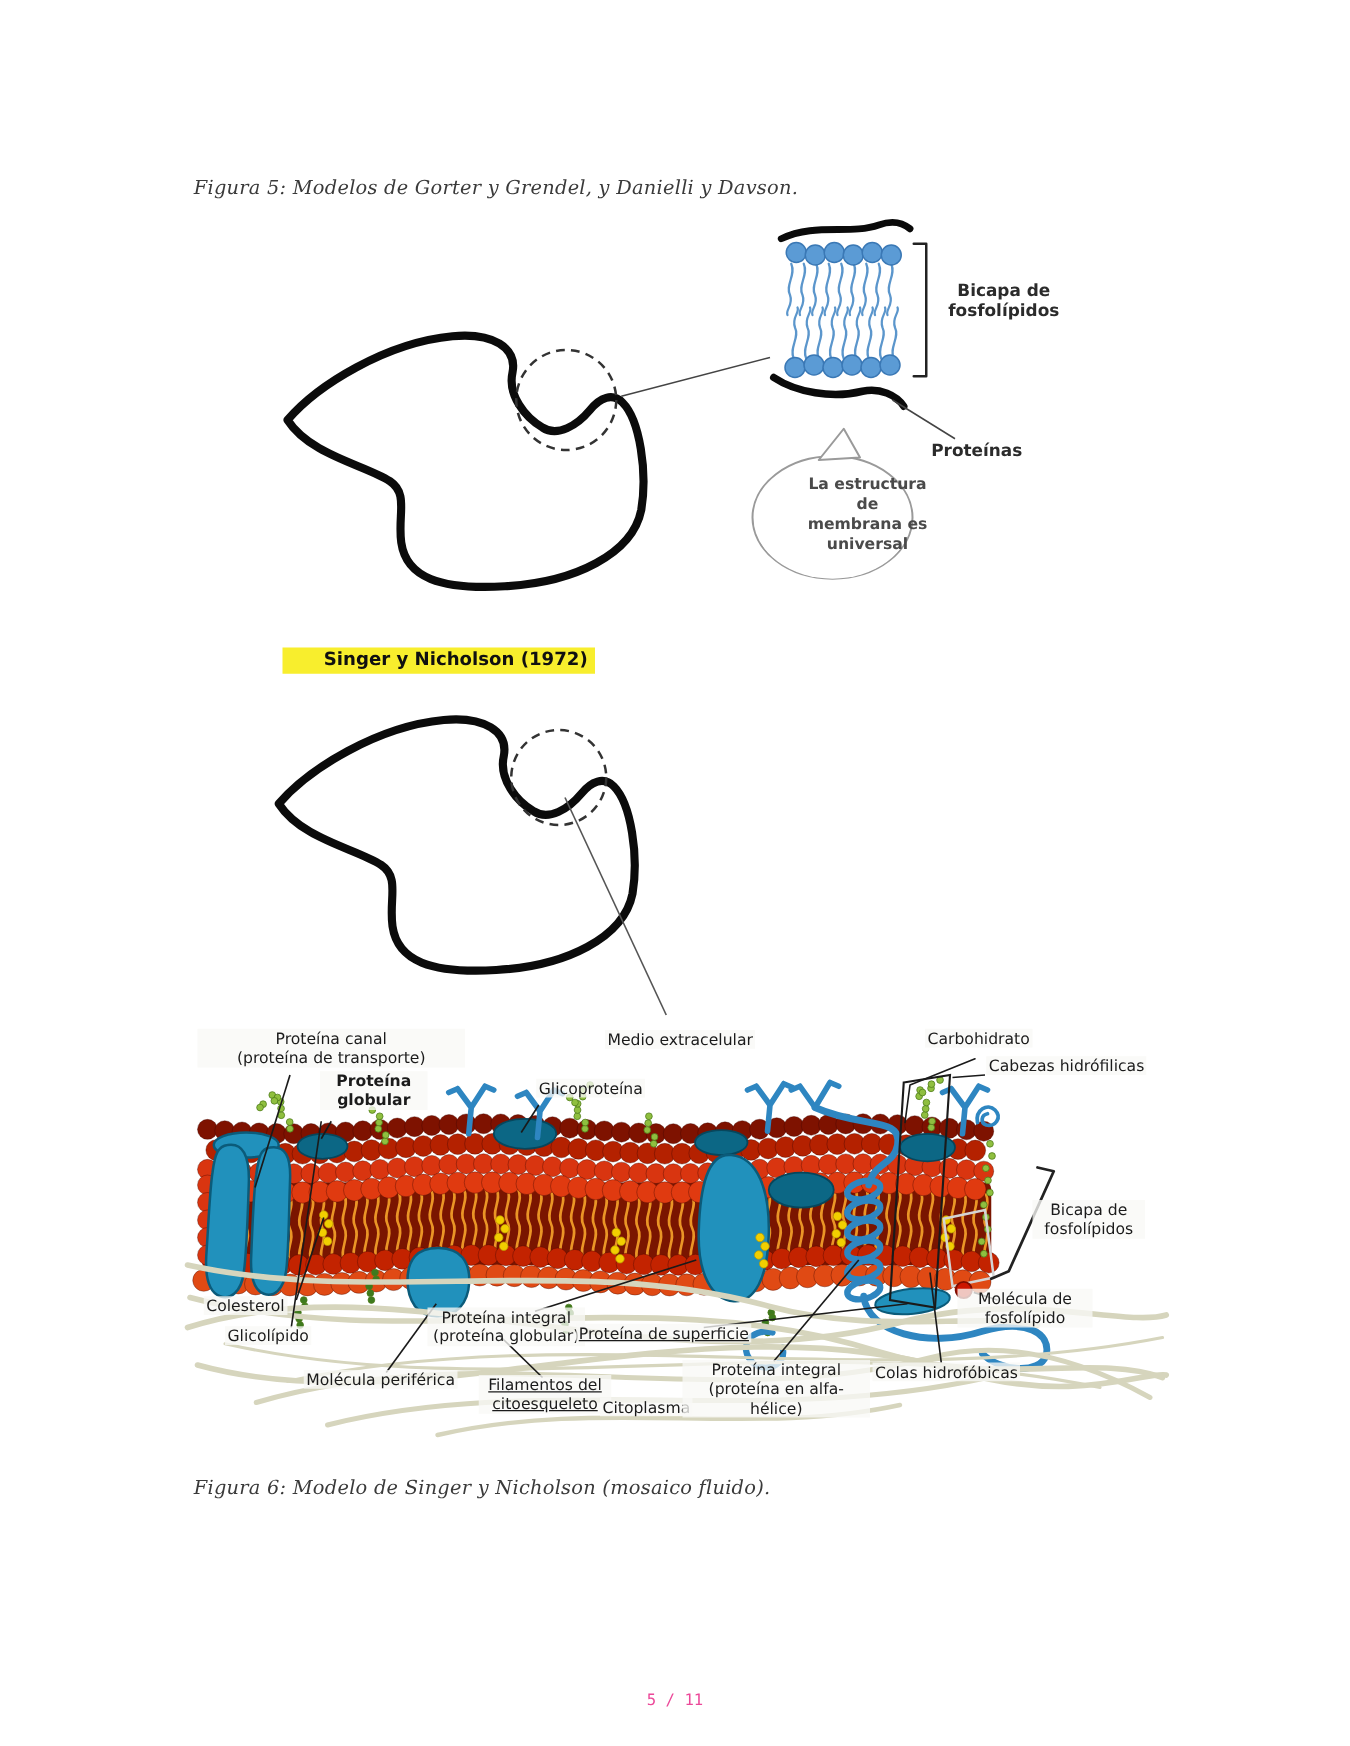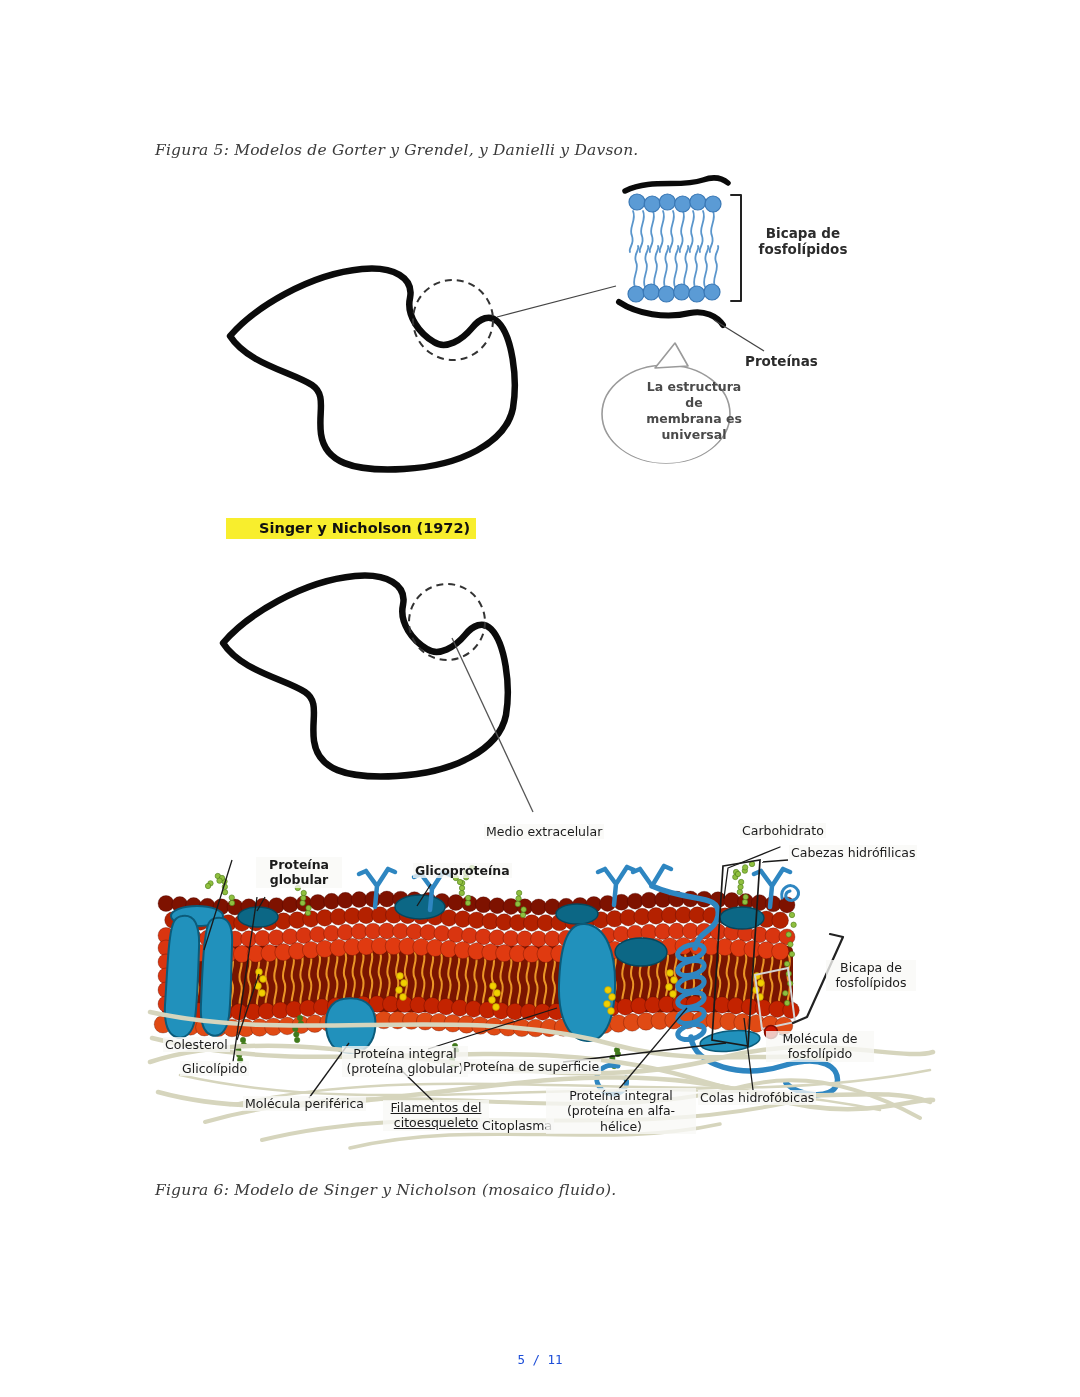--- a/index.html
+++ b/index.html
@@ -28,21 +28,21 @@
     background:transparent;
   }
   .highlight{
     position:absolute;z-index:2;
     font-weight:bold;font-size:14.5px;color:#101010;
     padding:2px 6px 3px 6px;white-space:nowrap;
   }
   .pagenum{
     position:absolute;z-index:2;left:50%;transform:translateX(-50%);
     font-family:"DejaVu Sans Mono", monospace;
-    font-size:12.5px;color:#1d4ed8;white-space:pre;
+    font-size:12.5px;color:#ec4899;white-space:pre;
   }
 </style>
 </head>
 <body>
 
 <div id="page">
 
   <svg id="art" width="1080" height="1397" viewBox="0 0 1080 1397">
       <g>
         <path d="M 6,70 C 30,42 85,8 138,3 C 170,0 190,12 186,32 C 182,50 196,68 210,76 C 222,84 238,74 248,62 C 256,52 266,48 274,56 C 288,70 294,112 289,142 C 282,177 236,200 180,203 C 128,206 101,196 97,168 C 94,146 103,129 88,119 C 68,106 24,98 6,70 Z" transform="translate(224,266)" fill="#fff" stroke="#0b0b0b" stroke-width="6.5" stroke-linejoin="round"></path>
@@ -615,35 +615,37 @@
   <div class="lbl center semibold" style="left:755px;top:225px;width:92px;font-size:13.5px;background:transparent;">Bicapa de
 fosfolípidos</div>
   <div class="lbl semibold" style="left:743px;top:353px;font-size:13.5px;background:transparent;">Proteínas</div>
   <div class="bubble-text" style="left:604px;top:379px;width:124px;padding-left:28px;">La estructura
 de
 membrana es
 universal</div>
 
   <div class="highlight" style="left:226px;top:518px;background:#f8ee2d;padding-left:33px;">Singer y Nicholson (1972)</div>
 
+  <div class="lbl center" style="left:158px;top:823px;width:210px;">Proteína canal
+(proteína de transporte)</div>
   <div class="lbl center" style="left:256px;top:857px;width:82px;font-weight:bold;">Proteína
 globular</div>
-  <div class="lbl" style="left:413px;top:863px;font-weight:bold;">Glicoproteína</div>
+  <div class="lbl" style="left:429px;top:863px;">Glicoproteína</div>
   <div class="lbl" style="left:484px;top:824px;">Medio extracelular</div>
   <div class="lbl" style="left:740px;top:823px;">Carbohidrato</div>
   <div class="lbl" style="left:789px;top:845px;">Cabezas hidrófilicas</div>
   <div class="lbl center" style="left:826px;top:960px;width:86px;">Bicapa de
 fosfolípidos</div>
   <div class="lbl center" style="left:766px;top:1031px;width:104px;">Molécula de
 fosfolípido</div>
   <div class="lbl" style="left:163px;top:1037px;">Colesterol</div>
   <div class="lbl" style="left:180px;top:1061px;">Glicolípido</div>
   <div class="lbl center" style="left:342px;top:1046px;width:122px;">Proteína integral
 (proteína globular)</div>
-  <div class="lbl" style="left:461px;top:1059px;">Proteína de superficie</div>
+  <div class="lbl" style="left:461px;top:1059px;text-decoration:underline;">Proteína de superficie</div>
   <div class="lbl" style="left:243px;top:1096px;">Molécula periférica</div>
   <div class="lbl center" style="left:383px;top:1100px;width:102px;text-decoration:underline;">Filamentos del
 citoesqueleto</div>
   <div class="lbl" style="left:480px;top:1118px;">Citoplasma</div>
   <div class="lbl center" style="left:546px;top:1088px;width:146px;">Proteína integral
 (proteína en alfa-hélice)</div>
   <div class="lbl" style="left:698px;top:1090px;">Colas hidrofóbicas</div>
 
   <div class="caption" style="left:155px;top:1181px;">Figura 6: Modelo de Singer y Nicholson (mosaico fluido).</div>
 

